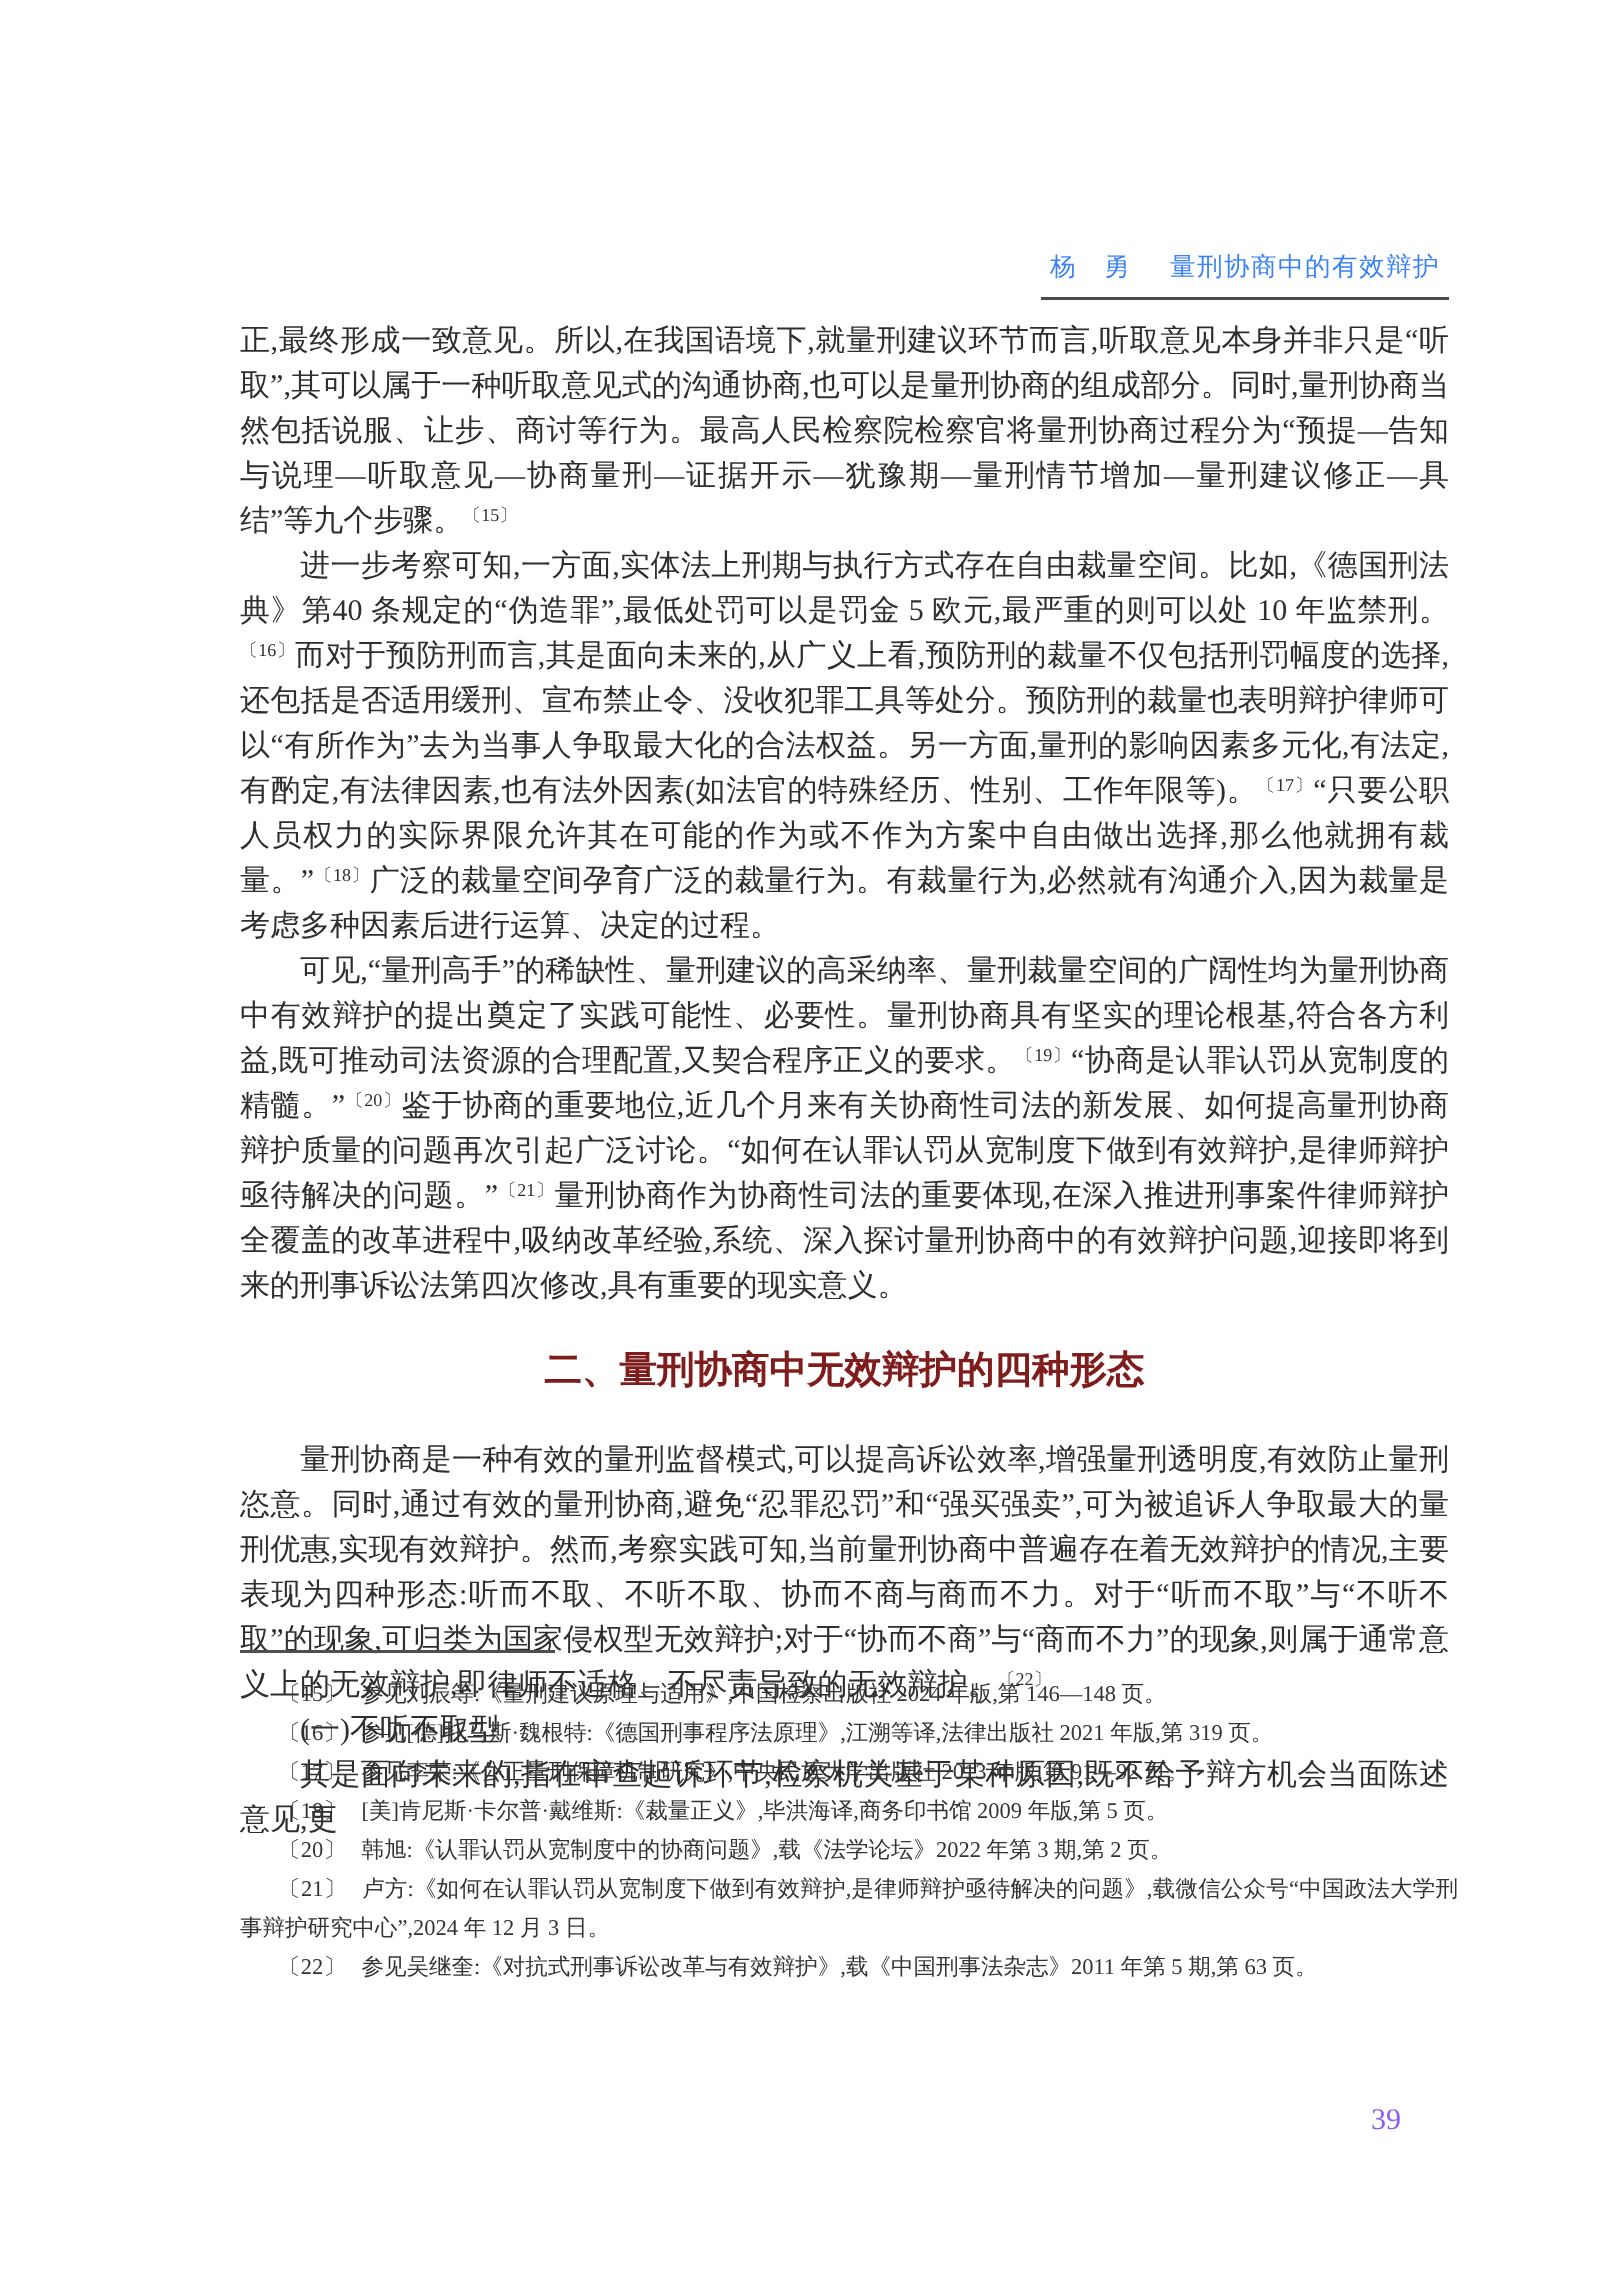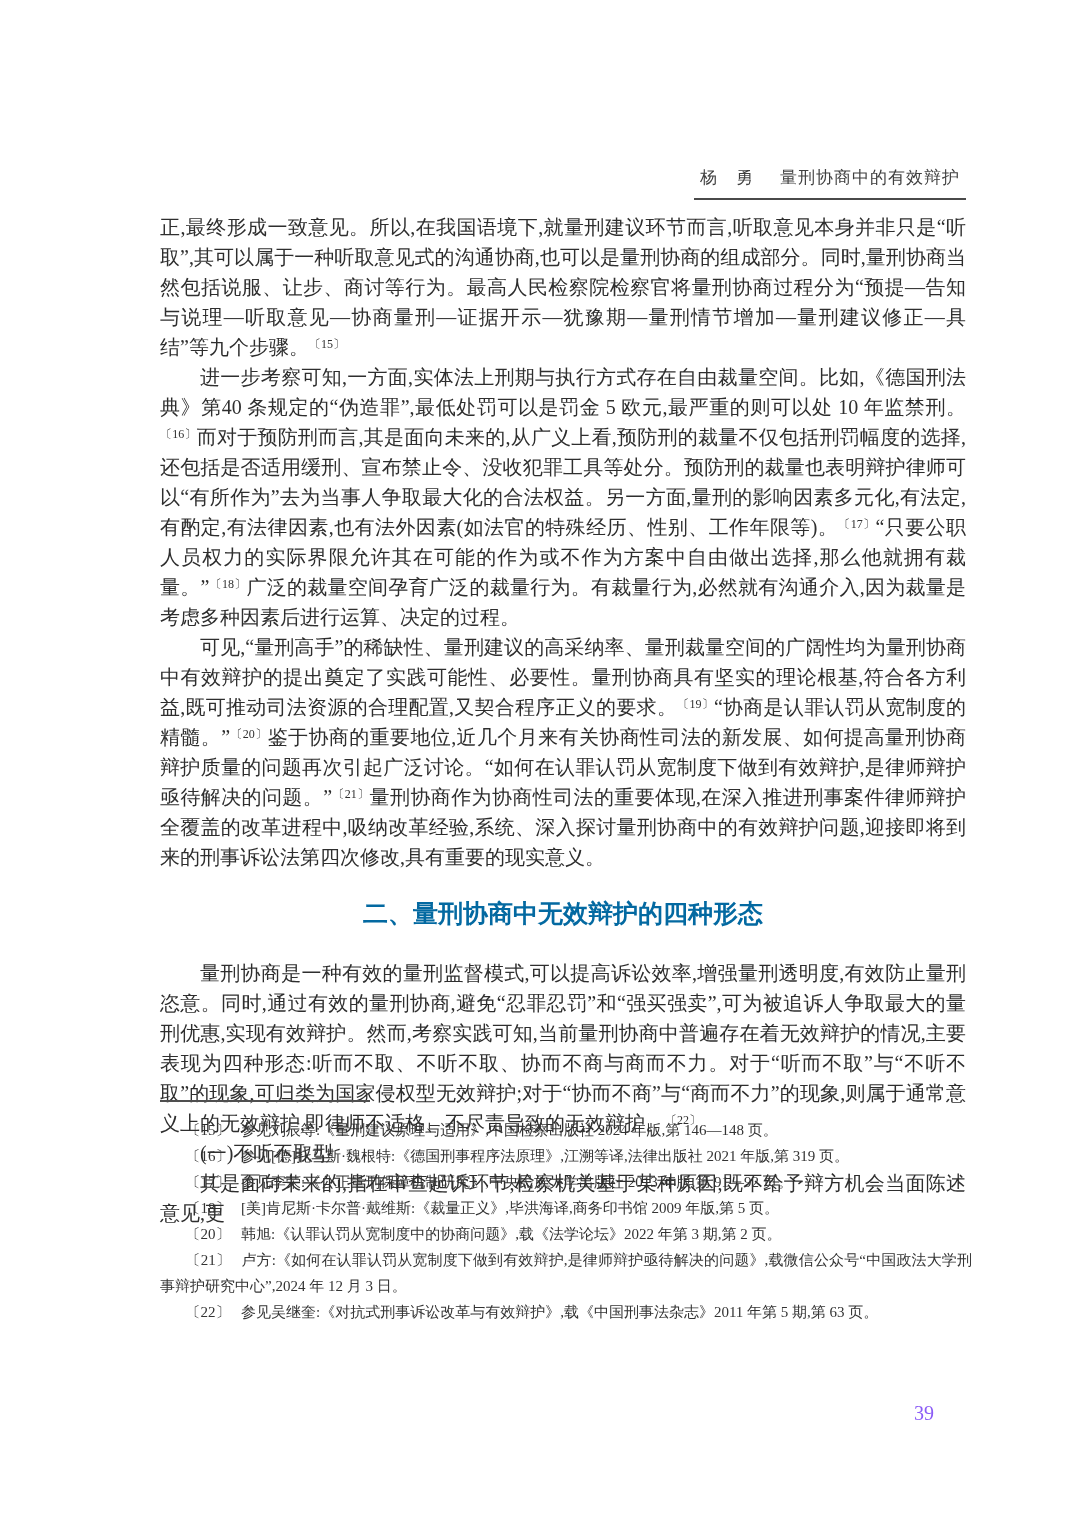--- a/index.html
+++ b/index.html
@@ -12,40 +12,40 @@
     color:#2e2e2e;
     overflow:hidden;
   }
   
   .running-head{
     position:absolute;top:166px;left:160px;width:806px;
     text-align:right;
   }
   .running-head-inner{
     display:inline-block;
-    font-size:17px;letter-spacing:1px;color:#404040;
+    font-size:17px;letter-spacing:1px;color:#3b82f6;
     padding:0 6px 9px 6px;
     border-bottom:2px solid #4a4a4a;
   }
   .running-head .author{margin-right:26px;white-space:pre;}
   
   .body-text{
     position:absolute;top:212px;left:160px;width:806px;
     font-size:20px;line-height:30px;
     text-align:justify;text-justify:inter-ideograph;
   }
   .body-text p{margin:0;}
   .para-indent{text-indent:2em;}
   .fnref{
     font-size:12px;line-height:0;vertical-align:6px;
     letter-spacing:0;color:#2e2e2e;
   }
   .section-heading{
     text-align:center;text-indent:0;
-    font-size:25px;font-weight:bold;color:#0369a1;
+    font-size:25px;font-weight:bold;color:#7f1d1d;
     margin:25px 0 27px 0 !important;
     line-height:34px;
   }
   .subheading{
     text-indent:2em;
     font-family:Liberation Serif, serif;
   }
   
   .footnotes{
     position:absolute;top:1100px;left:160px;width:812px;

